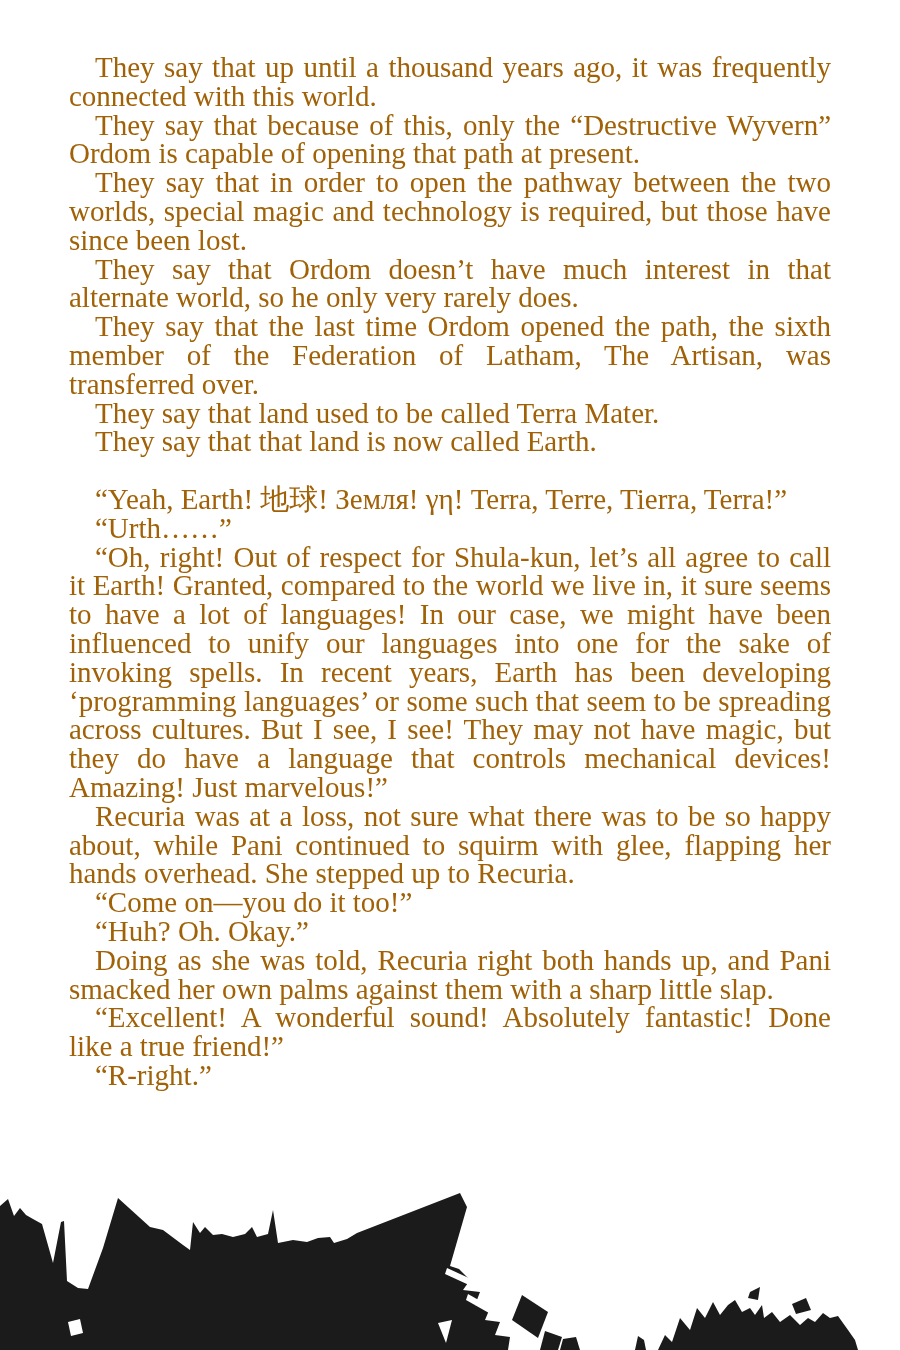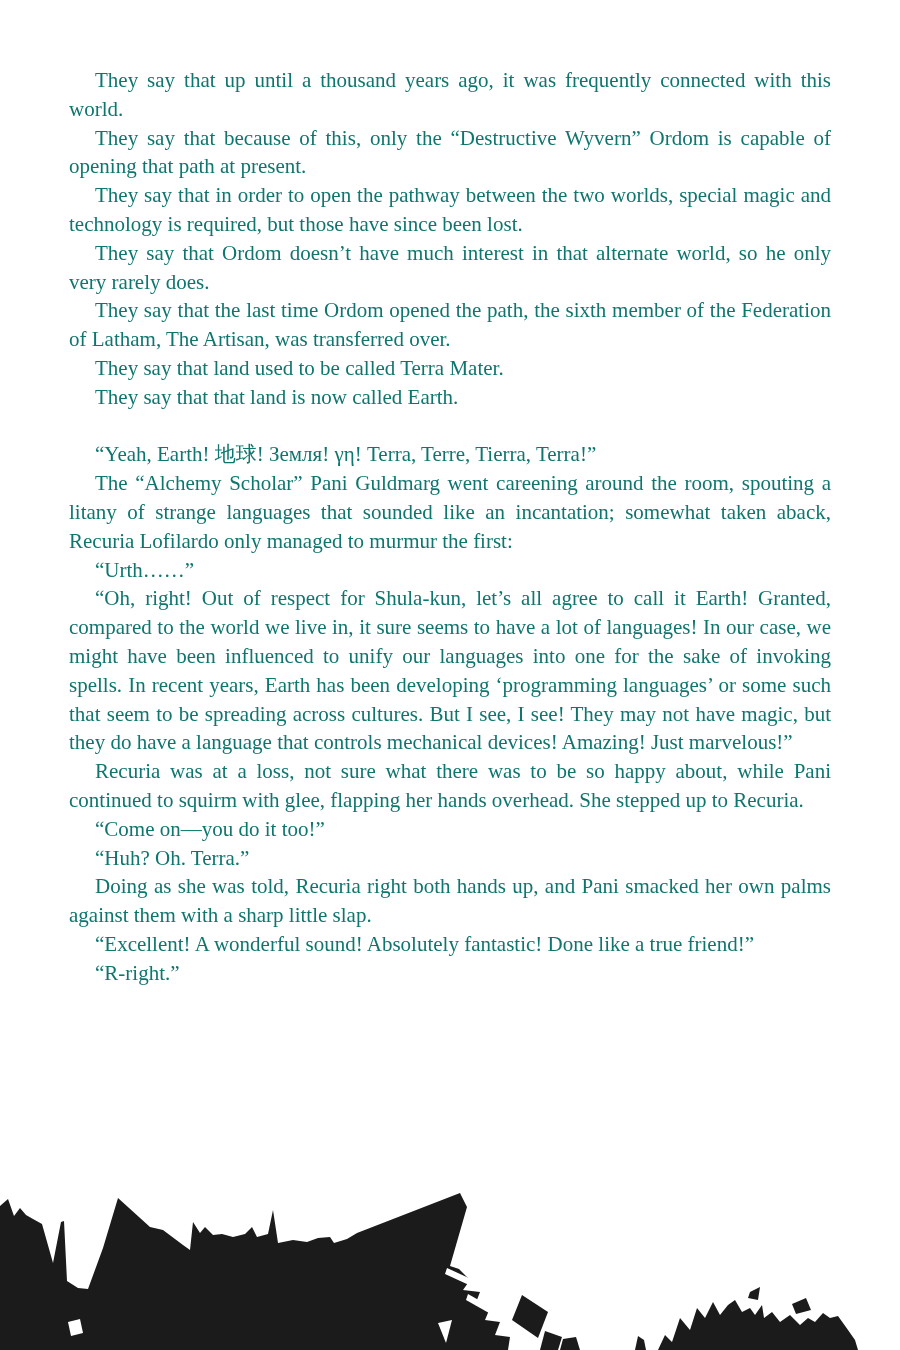--- a/index.html
+++ b/index.html
@@ -15,24 +15,24 @@
     font-family: "Liberation Serif", "DejaVu Serif", serif;
   }
   .book-page {
     position: absolute;
     inset: 0;
     background: #ffffff;
   }
   .text-column {
     position: absolute;
     left: 69px;
-    top: 66px;
+    top: 53px;
     width: 762px;
-    color: #0f766e;
-    font-size: 21px;
+    color: #a16207;
+    font-size: 29px;
     line-height: 28.8px;
     text-align: justify;
   }
   .para {
     margin: 0;
     text-indent: 26px;
   }
   .para.gap {
     margin-top: 28.8px;
   }
@@ -53,26 +53,25 @@
 
   <section class="text-column">
     <p class="para">They say that up until a thousand years ago, it was frequently connected with this world.</p>
     <p class="para">They say that because of this, only the “Destructive Wyvern” Ordom is capable of opening that path at present.</p>
     <p class="para">They say that in order to open the pathway between the two worlds, special magic and technology is required, but those have since been lost.</p>
     <p class="para">They say that Ordom doesn’t have much interest in that alternate world, so he only very rarely does.</p>
     <p class="para">They say that the last time Ordom opened the path, the sixth member of the Federation of Latham, The Artisan, was transferred over.</p>
     <p class="para">They say that land used to be called Terra Mater.</p>
     <p class="para">They say that that land is now called Earth.</p>
     <p class="para gap">“Yeah, Earth! 地球! Земля! γη! Terra, Terre, Tierra, Terra!”</p>
-    <p class="para">The “Alchemy Scholar” Pani Guldmarg went careening around the room, spouting a litany of strange languages that sounded like an incantation; somewhat taken aback, Recuria Lofilardo only managed to murmur the first:</p>
     <p class="para">“Urth……”</p>
     <p class="para">“Oh, right! Out of respect for Shula-kun, let’s all agree to call it Earth! Granted, compared to the world we live in, it sure seems to have a lot of languages! In our case, we might have been influenced to unify our languages into one for the sake of invoking spells. In recent years, Earth has been developing ‘programming languages’ or some such that seem to be spreading across cultures. But I see, I see! They may not have magic, but they do have a language that controls mechanical devices! Amazing! Just marvelous!”</p>
     <p class="para">Recuria was at a loss, not sure what there was to be so happy about, while Pani continued to squirm with glee, flapping her hands overhead. She stepped up to Recuria.</p>
     <p class="para">“Come on—you do it too!”</p>
-    <p class="para">“Huh? Oh. Terra.”</p>
+    <p class="para">“Huh? Oh. Okay.”</p>
     <p class="para">Doing as she was told, Recuria right both hands up, and Pani smacked her own palms against them with a sharp little slap.</p>
     <p class="para">“Excellent! A wonderful sound! Absolutely fantastic! Done like a true friend!”</p>
     <p class="para">“R-right.”</p>
   </section>
 
   <svg class="illustration" viewBox="0 0 900 160" preserveAspectRatio="none" aria-hidden="true">
 
     <polygon class="ink" points="
       0,160 0,16 8,9 14,26 20,18 26,25 33,29 42,34 53,73 61,32 64,31 67,91
       78,98 88,99 103,58 118,8 150,37 163,40 183,55 190,60 193,32 200,43

